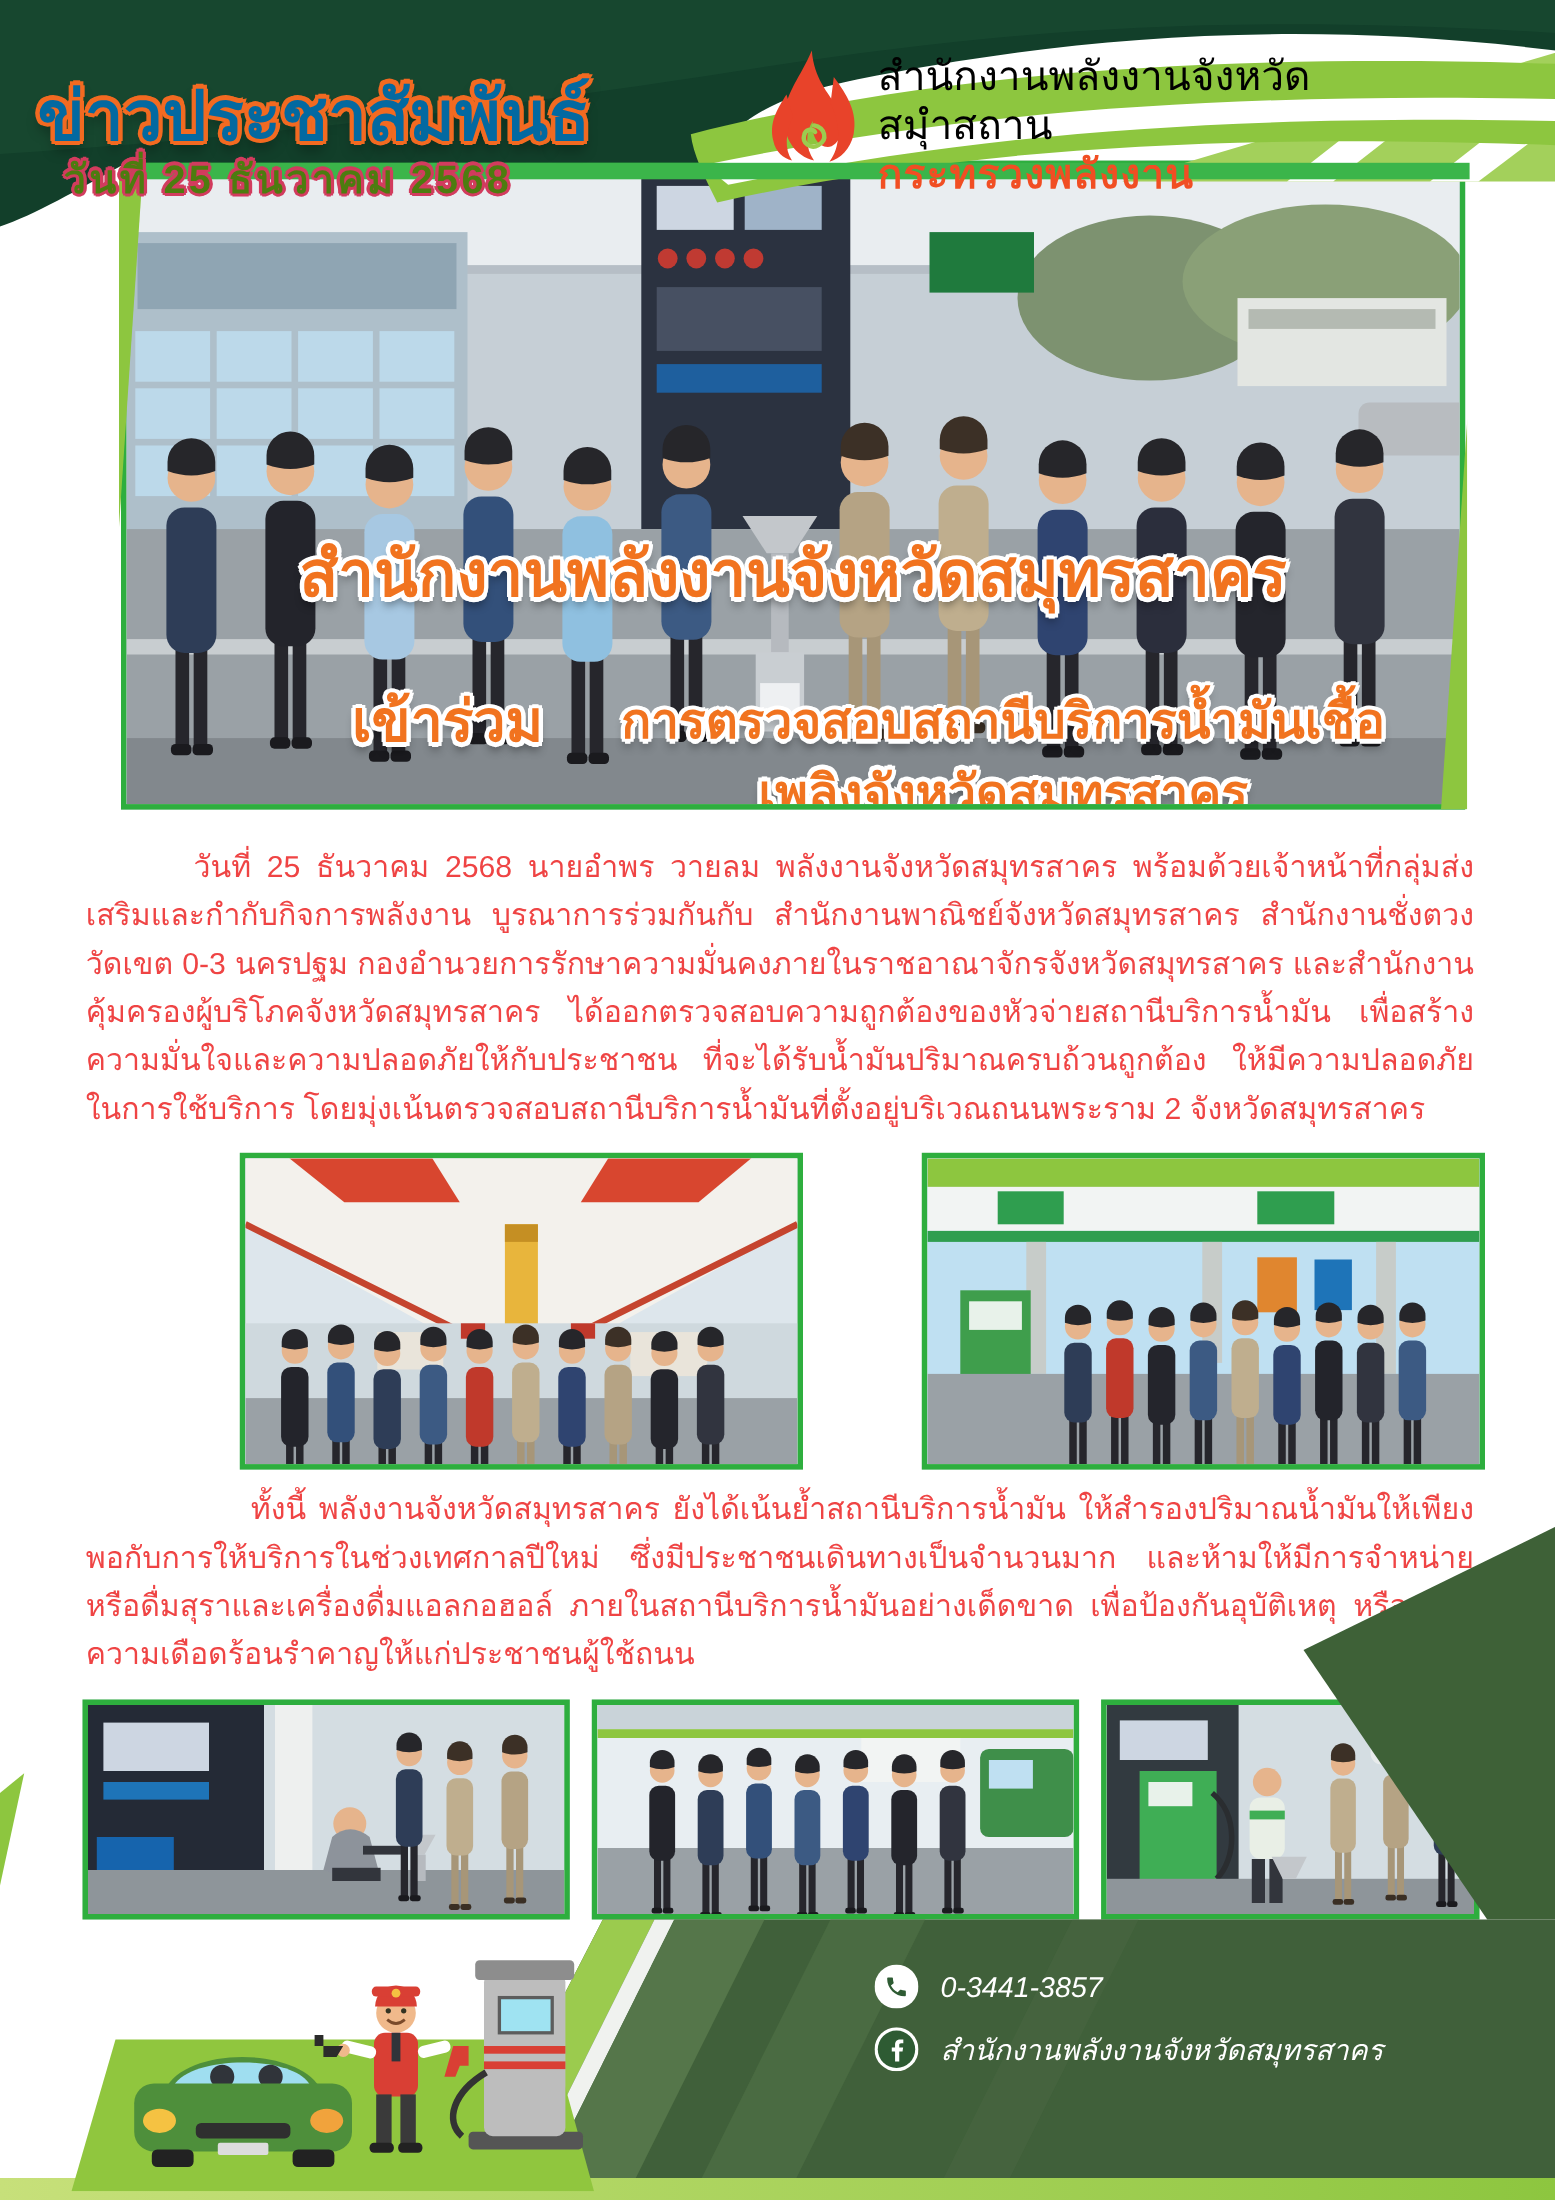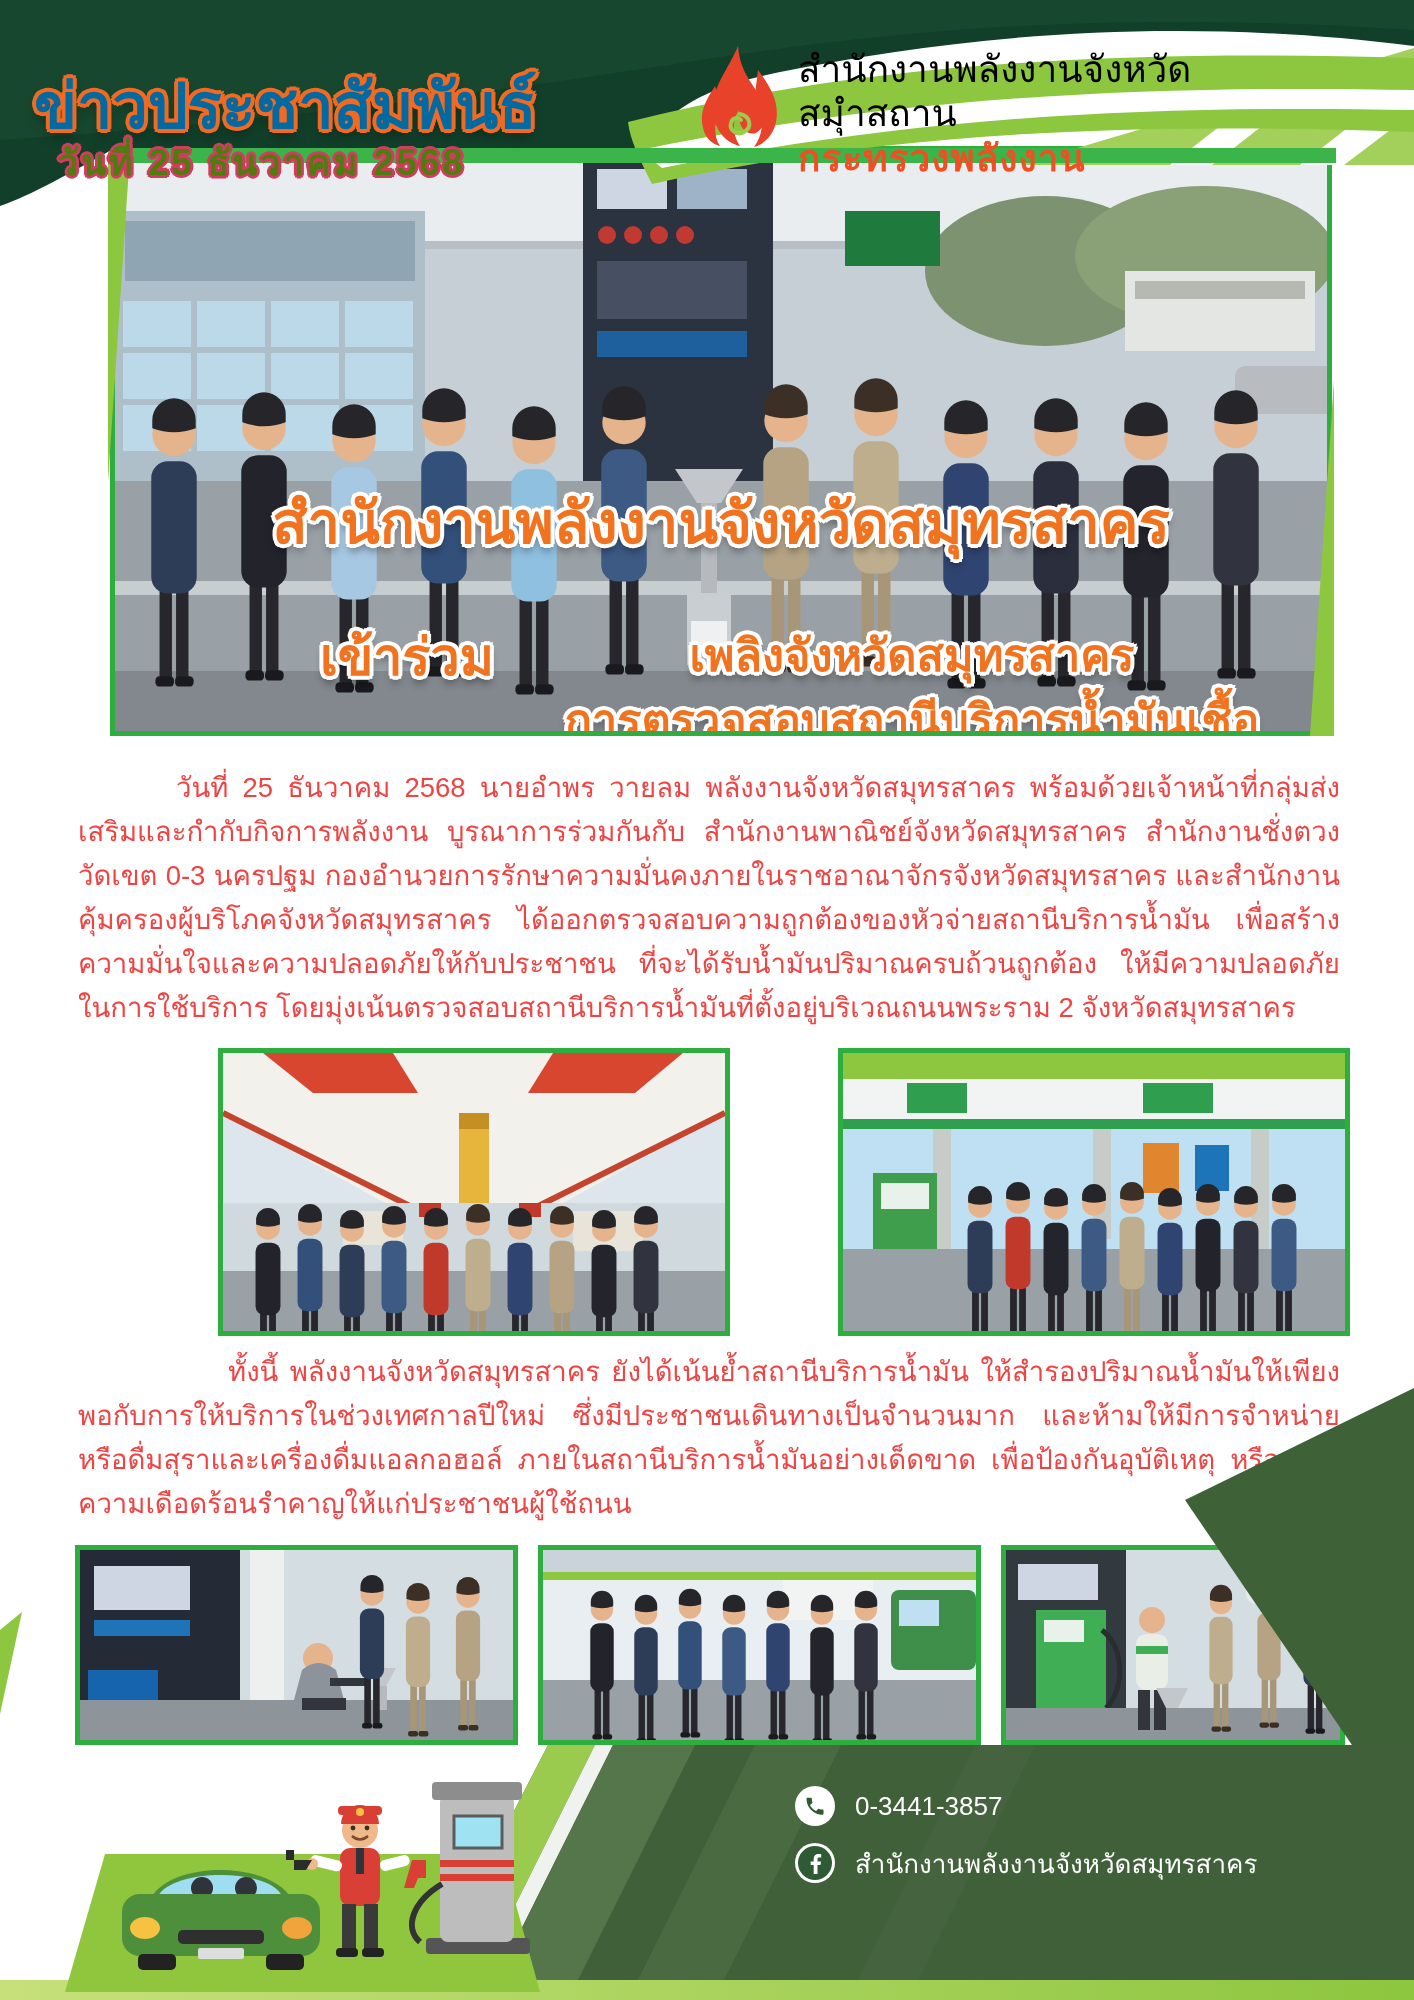--- a/index.html
+++ b/index.html
@@ -26,21 +26,21 @@
   .hero-j{left:205px;top:478px;font-size:52px;}
   .hero-r{left:372px;top:472px;width:850px;text-align:center;font-size:45px;line-height:1.45;}
   
   .para{left:78px;width:1262px;font-size:27.5px;line-height:1.6;color:#ef4444;text-align:justify;}
   .p1{top:766px;text-indent:98px;}
   .p2{top:1350px;text-indent:150px;}
   
   .ph{border:5px solid #2eae3e;box-sizing:border-box;overflow:hidden;background:#dfe6ea;}
   
   .contact{left:795px;top:1786px;}
-  .crow{display:flex;align-items:center;margin-bottom:17px;height:40px;}
+  .crow{display:flex;align-items:center;margin-bottom:17px;height:40px;font-style:italic;}
   .cico{width:40px;height:40px;margin-right:20px;flex:0 0 auto;}
   .ctxt{color:#ffffff;font-size:26px;}
   .weblink{text-decoration:underline;text-underline-offset:5px;}
   svg{display:block;}
 </style>
 </head>
 <body>
 
 <div class="abs hero">
   <svg width="1212" height="580" viewBox="0 0 1212 580">
@@ -125,22 +125,22 @@
     <use href="#prsk" x="730" y="218" width="62" height="310" fill="#bfae8e"></use>
     <use href="#prs" x="820" y="240" width="62" height="310" fill="#2f4470"></use>
     <use href="#prs" x="910" y="238" width="62" height="310" fill="#2b2e3c"></use>
     <use href="#prs" x="1000" y="242" width="62" height="310" fill="#24252c"></use>
     <use href="#prs" x="1090" y="230" width="62" height="310" fill="#31343f"></use>
   </svg>
 
   <div class="abs ow hero-h">สำนักงานพลังงานจังหวัดสมุทรสาคร</div>
   <div class="abs ow hero-j">เข้าร่วม</div>
   <div class="abs ow hero-r">
+    <div>การตรวจสอบสถานีบริการน้ำมันเชื้อ</div>
     <div>เพลิงจังหวัดสมุทรสาคร</div>
-    <div>การตรวจสอบสถานีบริการน้ำมันเชื้อ</div>
   </div>
 </div>
 
 <div class="abs" style="left:108px;top:152px;width:22px;height:330px;background:#8dc63f;clip-path:polygon(0 0,100% 0,0 100%);"></div>
 <div class="abs" style="left:1310px;top:380px;width:24px;height:356px;background:#8dc63f;clip-path:polygon(100% 0,100% 100%,0 100%);"></div>
 
 <svg class="abs" style="left:0;top:0;" width="1414" height="240" viewBox="0 0 1414 240">
   <path d="M0,0 H1414 V46 C1160,14 950,38 780,72 C690,90 662,118 648,148 L115,148 C72,172 30,196 0,206 Z" fill="#123f2a"></path>
   <path d="M0,0 H1414 V30 C1100,10 900,30 700,60 C520,88 300,120 0,140 Z" fill="#1b4d34" opacity="0.6"></path>
 

